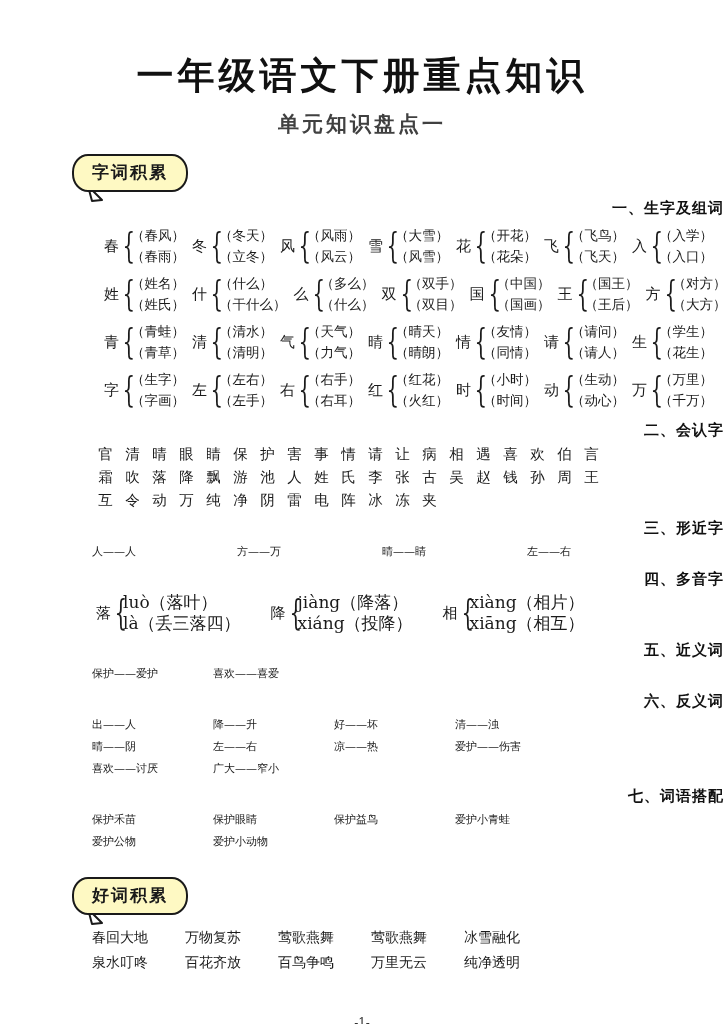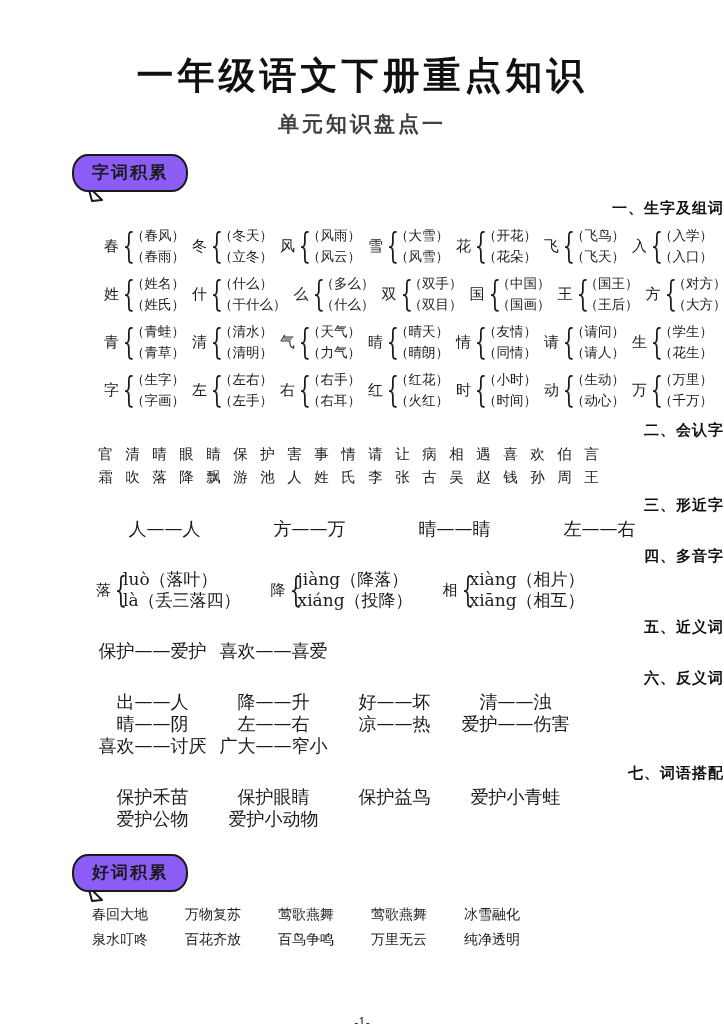--- a/index.html
+++ b/index.html
@@ -40,21 +40,21 @@
   .callout-wrap{position:relative;margin-left:72px;margin-top:16px;display:inline-block;}
   .callout{
     display:inline-block;
     border:2px solid #1a1a1a;
     border-radius:16px/18px;
     padding:5px 18px 6px 18px;
     font-family:"DejaVu Serif",serif;
     font-size:17px;
     font-weight:bold;
     letter-spacing:2px;
-    background:#8b5cf6;
+    background:#fef9c3;
     position:relative;
     z-index:2;
   }
   .callout-tail{
     position:absolute;
     left:14px;top:30px;
     width:26px;height:22px;
     z-index:1;
   }
 
@@ -107,23 +107,22 @@
     letter-spacing:0px;
     white-space:nowrap;
   }
   .hanzi-row span{display:inline-block;width:27px;text-align:center;}
 
   
   .cols{margin-left:92px;}
   .cols .row{
     display:flex;
     font-family:"DejaVu Serif",serif;
-    font-size:18px;
+    font-size:11px;
     line-height:22px;
-    text-align:center;
   }
   .cols .row > span{display:inline-block;width:121px;white-space:nowrap;}
 
   
   .cols.wide .row > span{width:145px;}
 
   
   .duoyin{display:flex;margin:3px 0 0 96px;}
   .dy-cell{display:flex;align-items:center;margin-right:30px;}
   .dy-cell .hz{font-family:"DejaVu Serif",serif;font-size:15px;margin-right:1px;}
@@ -400,20 +399,21 @@
           </div>
         </div>
       </div>
     </div>
 
   
   <div class="sec-h">二、会认字</div>
   <div class="hanzi-rows" id="recognize-rows">
       <div class="hanzi-row"><span>官</span><span>清</span><span>晴</span><span>眼</span><span>睛</span><span>保</span><span>护</span><span>害</span><span>事</span><span>情</span><span>请</span><span>让</span><span>病</span><span>相</span><span>遇</span><span>喜</span><span>欢</span><span>伯</span><span>言</span></div>
       <div class="hanzi-row"><span>霜</span><span>吹</span><span>落</span><span>降</span><span>飘</span><span>游</span><span>池</span><span>人</span><span>姓</span><span>氏</span><span>李</span><span>张</span><span>古</span><span>吴</span><span>赵</span><span>钱</span><span>孙</span><span>周</span><span>王</span></div>
+      <div class="hanzi-row"><span>互</span><span>令</span><span>动</span><span>万</span><span>纯</span><span>净</span><span>阴</span><span>雷</span><span>电</span><span>阵</span><span>冰</span><span>冻</span><span>夹</span></div>
     </div>
 
   
   <div class="sec-h">三、形近字</div>
   <div class="cols wide" id="similar-rows">
       <div class="row">
         <span>人——人</span>
         <span>方——万</span>
         <span>晴——睛</span>
         <span>左——右</span>

